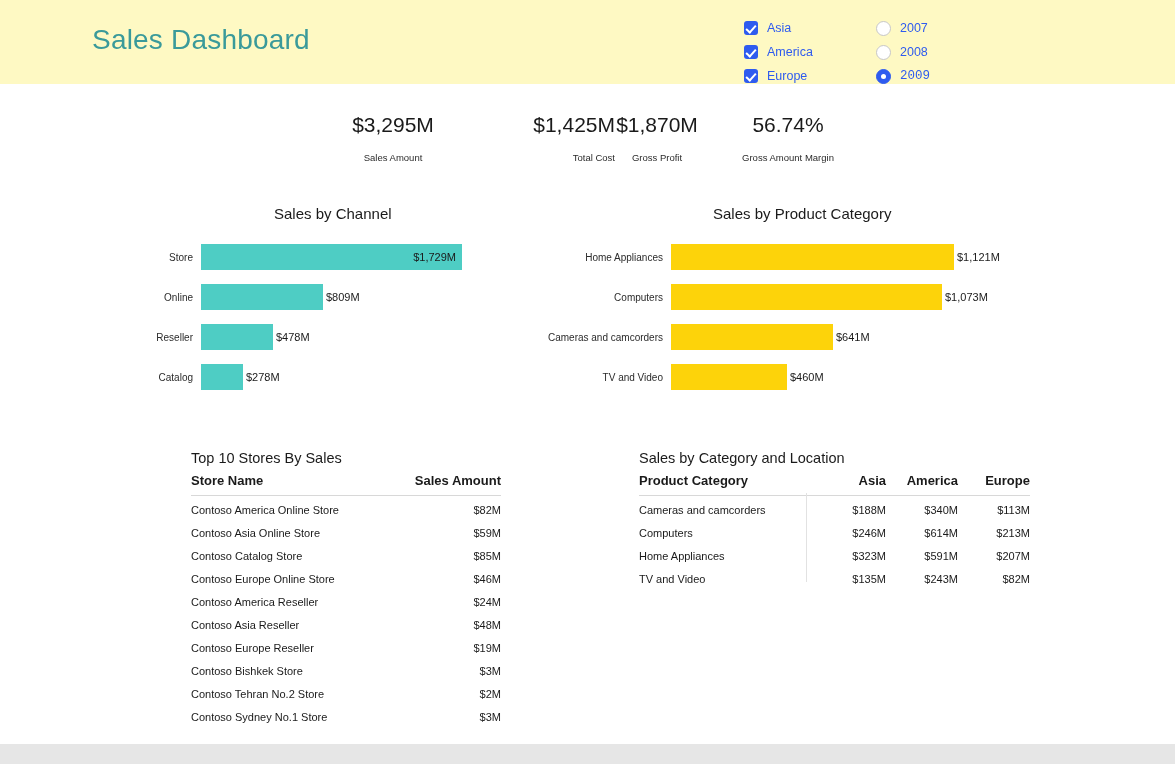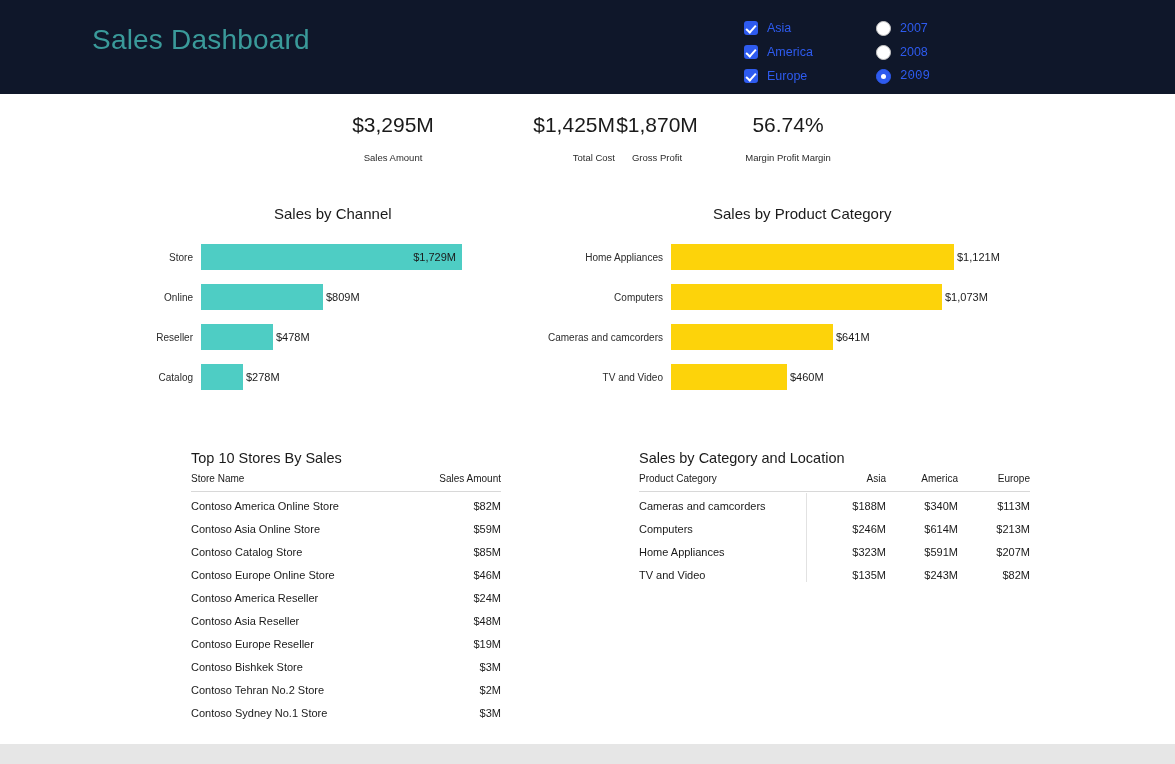--- a/index.html
+++ b/index.html
@@ -6,22 +6,22 @@
   html, body {
     width: 1175px; height: 764px;
     background: #ffffff;
     font-family: "Liberation Sans", sans-serif;
     overflow: hidden;
   }
   .page { position: relative; width: 1175px; height: 764px; background:#fff; }
 
   
   .header {
-    position: absolute; left:0; top:0; width:1175px; height:94px;
-    background:#0f172a;
+    position: absolute; left:0; top:0; width:1175px; height:84px;
+    background:#fef9c3;
     text-align:right;
   }
   .dash-title {
     position:absolute; left:92px; top:24px;
     font-size:28px; color:#3a9a9a; letter-spacing:0.2px;
     white-space:nowrap;
   }
   .filters { position:absolute; left:744px; top:16px; width:320px; height:68px; }
   .filter-col { position:absolute; top:0; }
   .filter-col.regions { left:0; }
@@ -77,21 +77,21 @@
   }
   .bar-val.inside { right:6px; }
   .bar-val.outside { left:100%; margin-left:3px; }
 
   
   .tbl-title {
     position:absolute; font-size:14.5px; color:#1a1a1a; white-space:nowrap;
   }
   .tbl { position:absolute; border-collapse:collapse; }
   .tbl th {
-    font-size:10px; font-weight:normal; color:#1a1a1a;
+    font-size:13px; font-weight:bold; color:#1a1a1a;
     padding:0 0 7px 0; border-bottom:1px solid #d8d8d8;
     text-align:left; white-space:nowrap;
   }
   .tbl th.num, .tbl td.num { text-align:right; }
   .tbl td {
     font-size:11px; color:#1a1a1a; padding:6px 0 5px 0; white-space:nowrap;
   }
   .tbl tbody tr:first-child td { padding-top:8px; }
   .vdiv {
     position:absolute; width:1px; background:#e2e2e2;
@@ -151,21 +151,21 @@
       <div class="kpi" style="left: 105px; width: 180px; text-align: right;">
         <div class="kpi-value">$1,425M</div>
         <div class="kpi-label">Total Cost</div>
       </div>
       <div class="kpi" style="left: 237px; width: 180px;">
         <div class="kpi-value">$1,870M</div>
         <div class="kpi-label">Gross Profit</div>
       </div>
       <div class="kpi" style="left: 368px; width: 180px;">
         <div class="kpi-value">56.74%</div>
-        <div class="kpi-label">Margin Profit Margin</div>
+        <div class="kpi-label">Gross Amount Margin</div>
       </div>
     </div>
 
   <div id="charts-layer">
       <div class="chart-title" style="left: 274px; top: 205px;">Sales by Channel</div>
       <div class="bar-row" style="left: 201px; top: 244px; width: 261px;">
         <span class="bar-cat">Store</span>
         <span class="bar-fill" style="width:261px;background:#4ecdc4;"></span>
         <span class="bar-val inside">$1,729M</span>
       </div>

